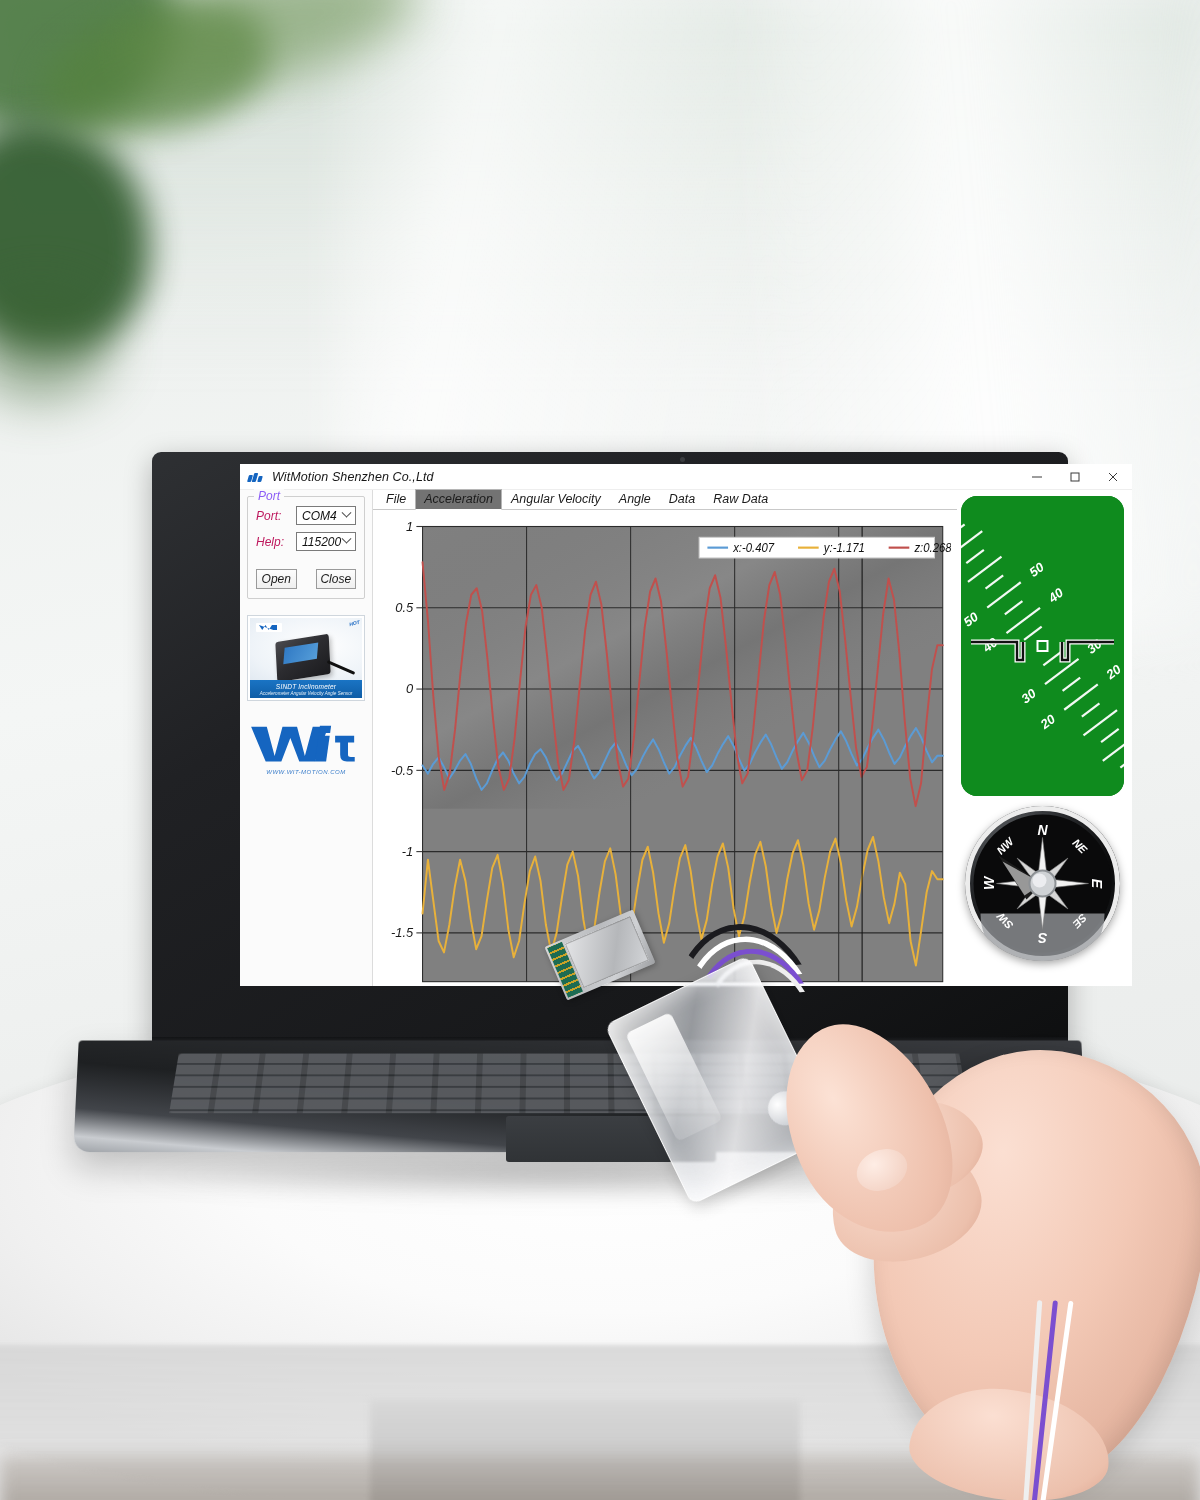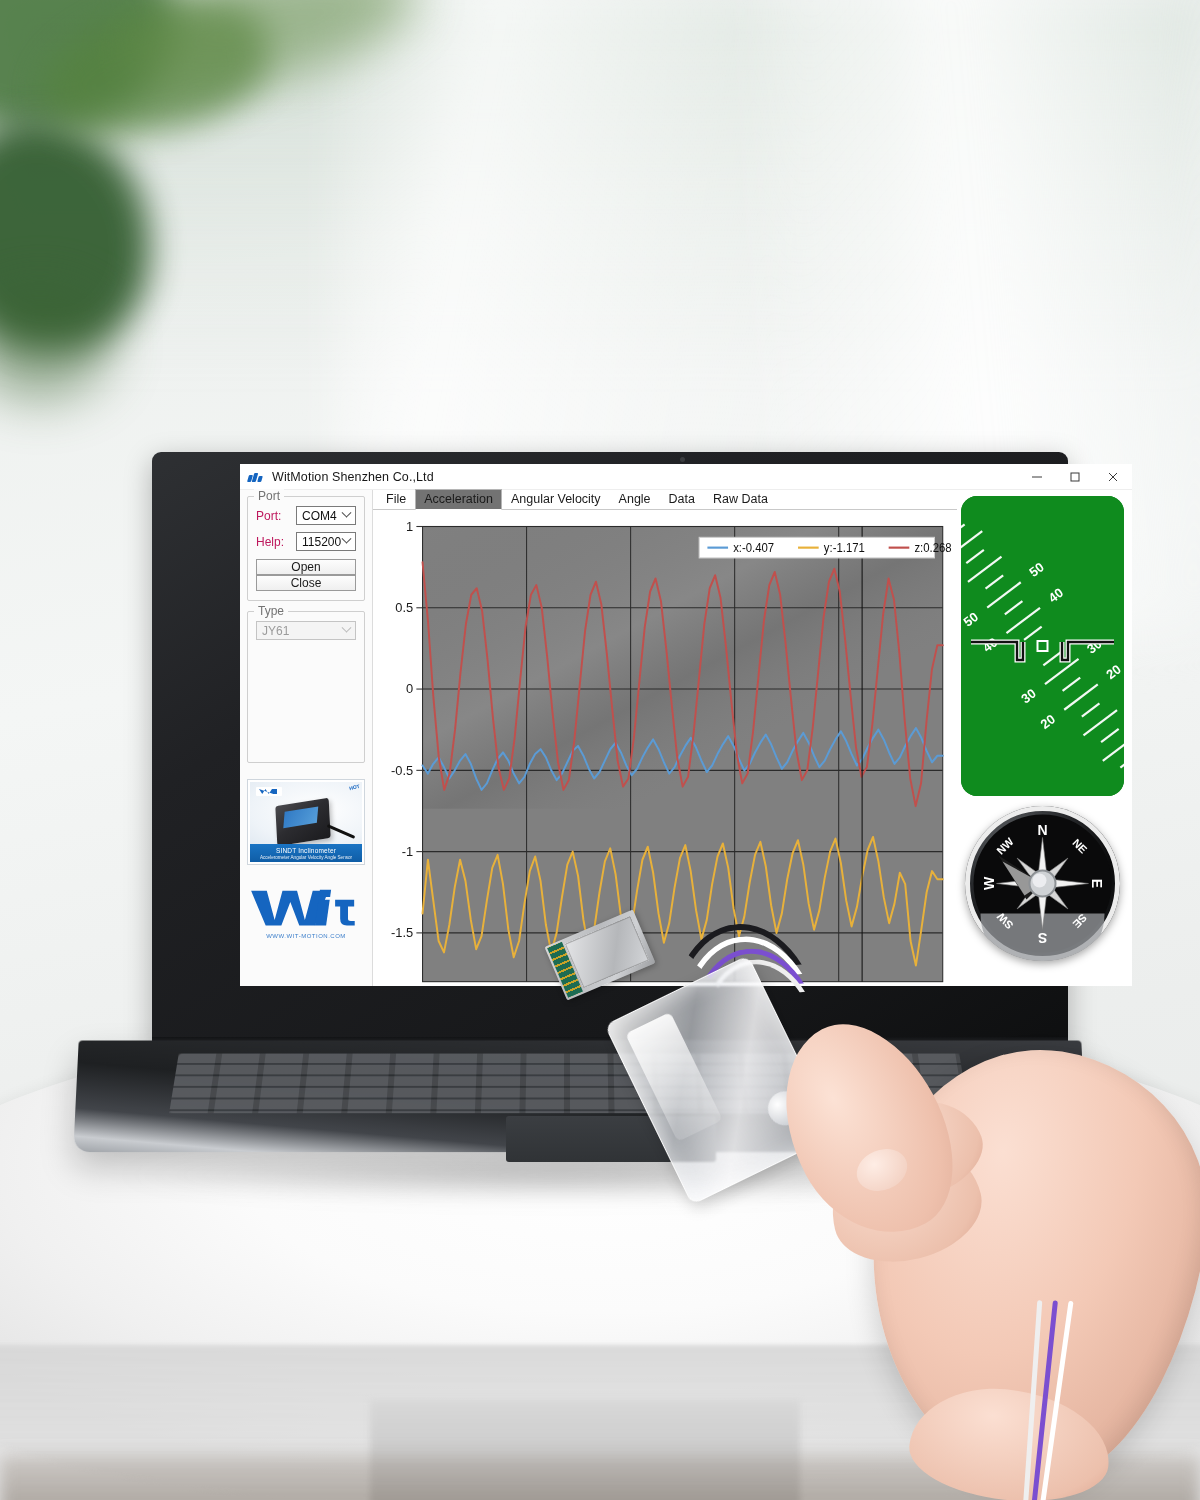--- a/index.html
+++ b/index.html
@@ -120,21 +120,21 @@
     background: linear-gradient(180deg,#121315,#2a2c2f);
   }
   .laptop-shadow {
     position:absolute; left: 110px; top: 1150px; width: 900px; height: 50px;
     background: radial-gradient(ellipse at 50% 50%, rgba(80,80,80,.32), rgba(80,80,80,0) 70%);
     filter: blur(10px);
   }
 
   
   .app { position: absolute; inset: 0; background:#fff; display:flex; flex-direction:column;
-         font-size: 12.5px; color:#1b1b1b; }
+         font-size: 12.5px; color:#1b1b1b;font-style:italic; }
   .titlebar {
     height: 26px; display:flex; align-items:center; gap:8px;
     padding: 0 0 0 8px; background:#ffffff; border-bottom:1px solid #eeeeee;
   }
   .wit-mark { width:16px; height:10px; position:relative; flex:none; }
   .wit-mark i {
     position:absolute; bottom:0; width:4px; background:#1565c0; border-radius:1px;
   }
   .wit-mark i:nth-child(1){ left:0; height:7px; transform: skewX(-16deg); }
   .wit-mark i:nth-child(2){ left:5px; height:9px; transform: skewX(-16deg); }
@@ -156,35 +156,35 @@
     border-right:3.2px solid transparent; border-top:4px solid #333; vertical-align:middle; }
 
   .body-row { flex:1; display:flex; min-height:0; background:#fff; }
 
   
   .left-panel { width: 133px; flex:none; background:#fbfbfb; border-right:1px solid #dcdcdc;
                 padding: 6px 7px 0 7px; display:flex; flex-direction:column; }
   .group { border:1px solid #cfcfcf; border-radius:2px; padding: 9px 8px 9px 8px; position:relative;
            margin-bottom: 10px; background:#fbfbfb; }
   .group > .legend {
-    position:absolute; top:-8px; left:6px; background:#fbfbfb; padding:0 4px; font-size:12px; color:#737373;
+    position:absolute; top:-8px; left:6px; background:#fbfbfb; padding:0 4px; font-size:12px; color:#8b5cf6;
   }
   .field { display:flex; align-items:center; gap:5px; margin-bottom:7px; }
   .field label { font-size:12px; color:#be185d; width:35px; flex:none; }
   .combo {
     flex:1; height:19px; border:1px solid #7a7a7a; background:#fff; display:flex; align-items:center;
     padding-left:5px; font-size:12px; color:#111; position:relative;
   }
   .combo.disabled { border-color:#c4c4c4; background:#f4f4f4; color:#9b9b9b; }
   .combo .chev {
     position:absolute; right:5px; top:50%; width:7px; height:7px; margin-top:-4px;
     border-right:1.3px solid #4a4a4a; border-bottom:1.3px solid #4a4a4a; transform: rotate(45deg) translate(-2px,-2px);
   }
   .combo.disabled .chev { border-color:#bbb; }
-  .btn-row { display:flex; gap:0; margin-top:8px;flex-direction:column; }
+  .btn-row { display:flex; gap:19px; margin-top:18px; }
   .btn {
     flex:1; height:20px; border:1px solid #9a9a9a; background: linear-gradient(180deg,#fdfdfd,#efefef);
     font-size:12px; color:#1b1b1b; display:flex; align-items:center; justify-content:center;
   }
   .group.type-group { flex: 0 0 auto; height: 152px; }
 
   .product-card {
     margin: 6px 0 0 0; border:1px solid #cfd6dd; background:#fff; width:118px; height:86px;
     position:relative; overflow:hidden; align-self:center;
   }
@@ -409,27 +409,20 @@
                   <span>115200</span>
                   <i class="chev"></i>
                 </div>
               </div>
               <div class="btn-row">
                 <div class="btn">Open</div>
                 <div class="btn">Close</div>
               </div>
             </div>
 
-            <div class="group type-group">
-              <span class="legend">Type</span>
-              <div class="combo disabled">
-                <span>JY61</span>
-                <i class="chev"></i>
-              </div>
-            </div>
 
             <div class="product-card">
               <div class="pc-img">
                 <div class="pc-logo"></div>
                 <div class="pc-badge">HOT</div>
                 <div class="pc-dev"></div>
                 <div class="pc-cable"></div>
               </div>
               <div class="pc-bar">
                 <span class="t1">SINDT Inclinometer</span>

